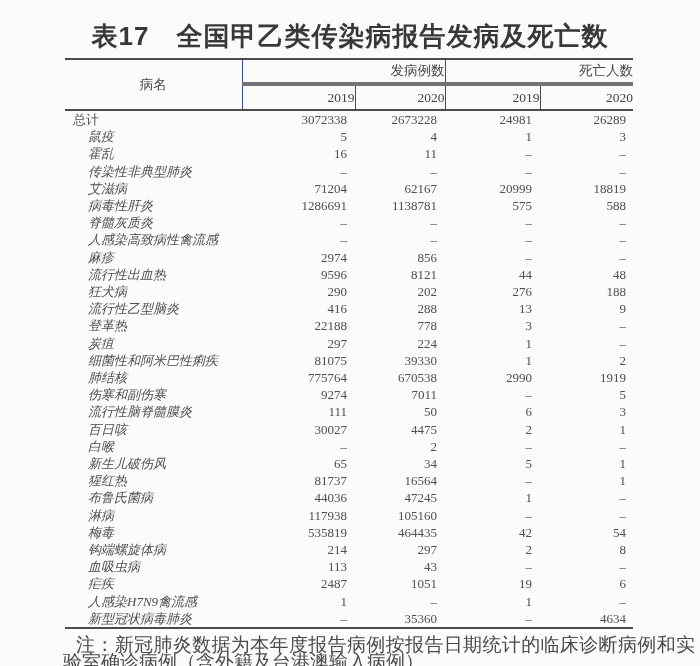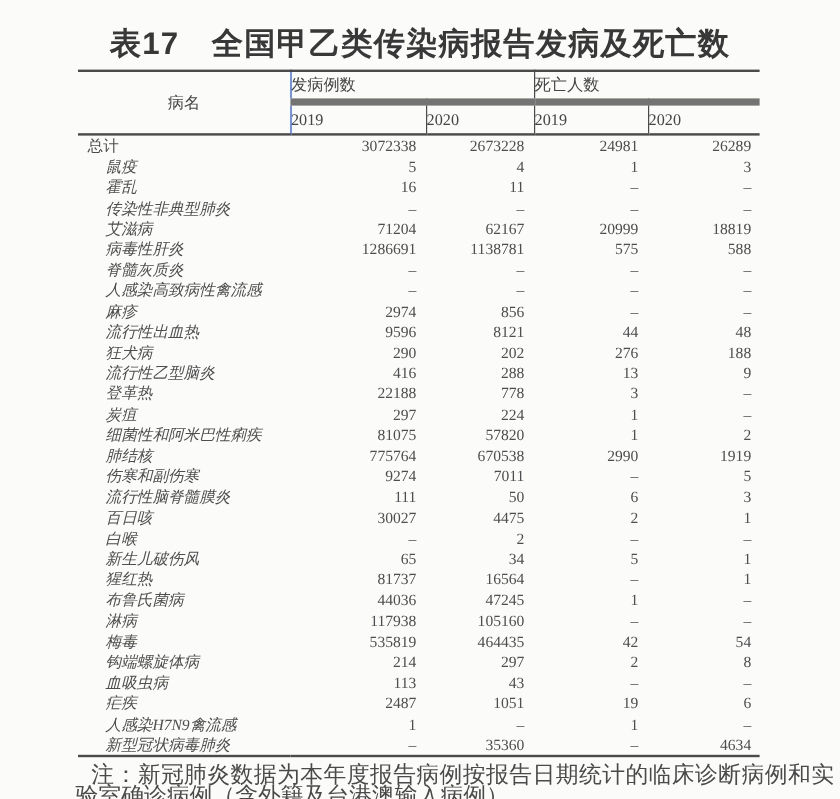--- a/index.html
+++ b/index.html
@@ -40,23 +40,23 @@
 
   th { font-weight: normal; padding: 0; font-size: 13.5px; color: #454545; }
   thead tr.group-row th { height: 22px; }
   thead tr.year-row th  { height: 23px; }
 
   .th-disease {
     border-right: 1px solid #1d4ed8;
     border-bottom: 2px solid #4a4a4a;
     text-align: center;
   }
-  .th-group { border-bottom: 6px solid #737373; text-align: left; font-family: Liberation Mono, monospace; }
+  .th-group { border-bottom: 4px solid #737373; text-align: right; font-family: Liberation Mono, monospace; }
   .th-group.cases { border-right: 1px solid #4a4a4a; }
-  .th-year { border-bottom: 2px solid #4a4a4a; text-align: left; }
+  .th-year { border-bottom: 2px solid #4a4a4a; text-align: right; }
   .th-year.sep { border-right: 1px solid #4a4a4a; }
 
   tbody td {
     padding: 0;
     height: 17.2px;
     line-height: 17.2px;
     font-size: 13px;
     color: #4e4e4e;
     white-space: nowrap;
     overflow: hidden;
@@ -199,21 +199,21 @@
         <tr>
           <td class="cell-name indent">炭疽</td>
           <td class="cell-value">297</td>
           <td class="cell-value">224</td>
           <td class="cell-value">1</td>
           <td class="cell-value last">–</td>
         </tr>
         <tr>
           <td class="cell-name indent">细菌性和阿米巴性痢疾</td>
           <td class="cell-value">81075</td>
-          <td class="cell-value">57820</td>
+          <td class="cell-value">39330</td>
           <td class="cell-value">1</td>
           <td class="cell-value last">2</td>
         </tr>
         <tr>
           <td class="cell-name indent">肺结核</td>
           <td class="cell-value">775764</td>
           <td class="cell-value">670538</td>
           <td class="cell-value">2990</td>
           <td class="cell-value last">1919</td>
         </tr>

